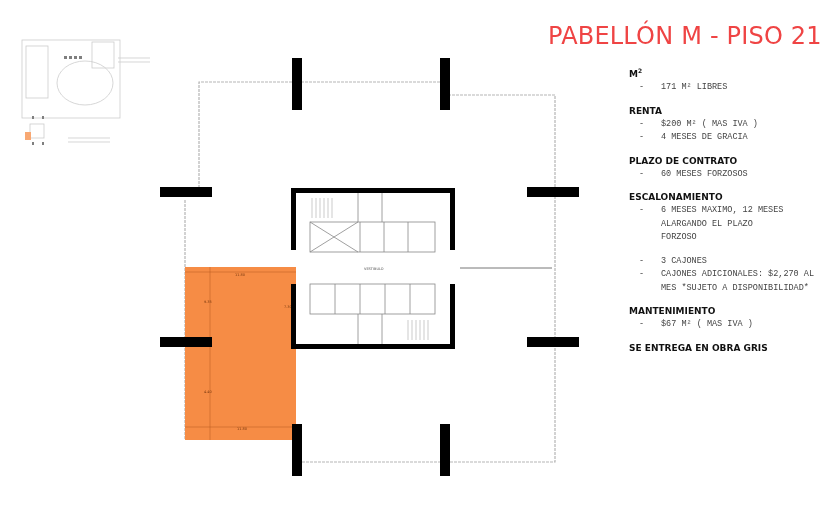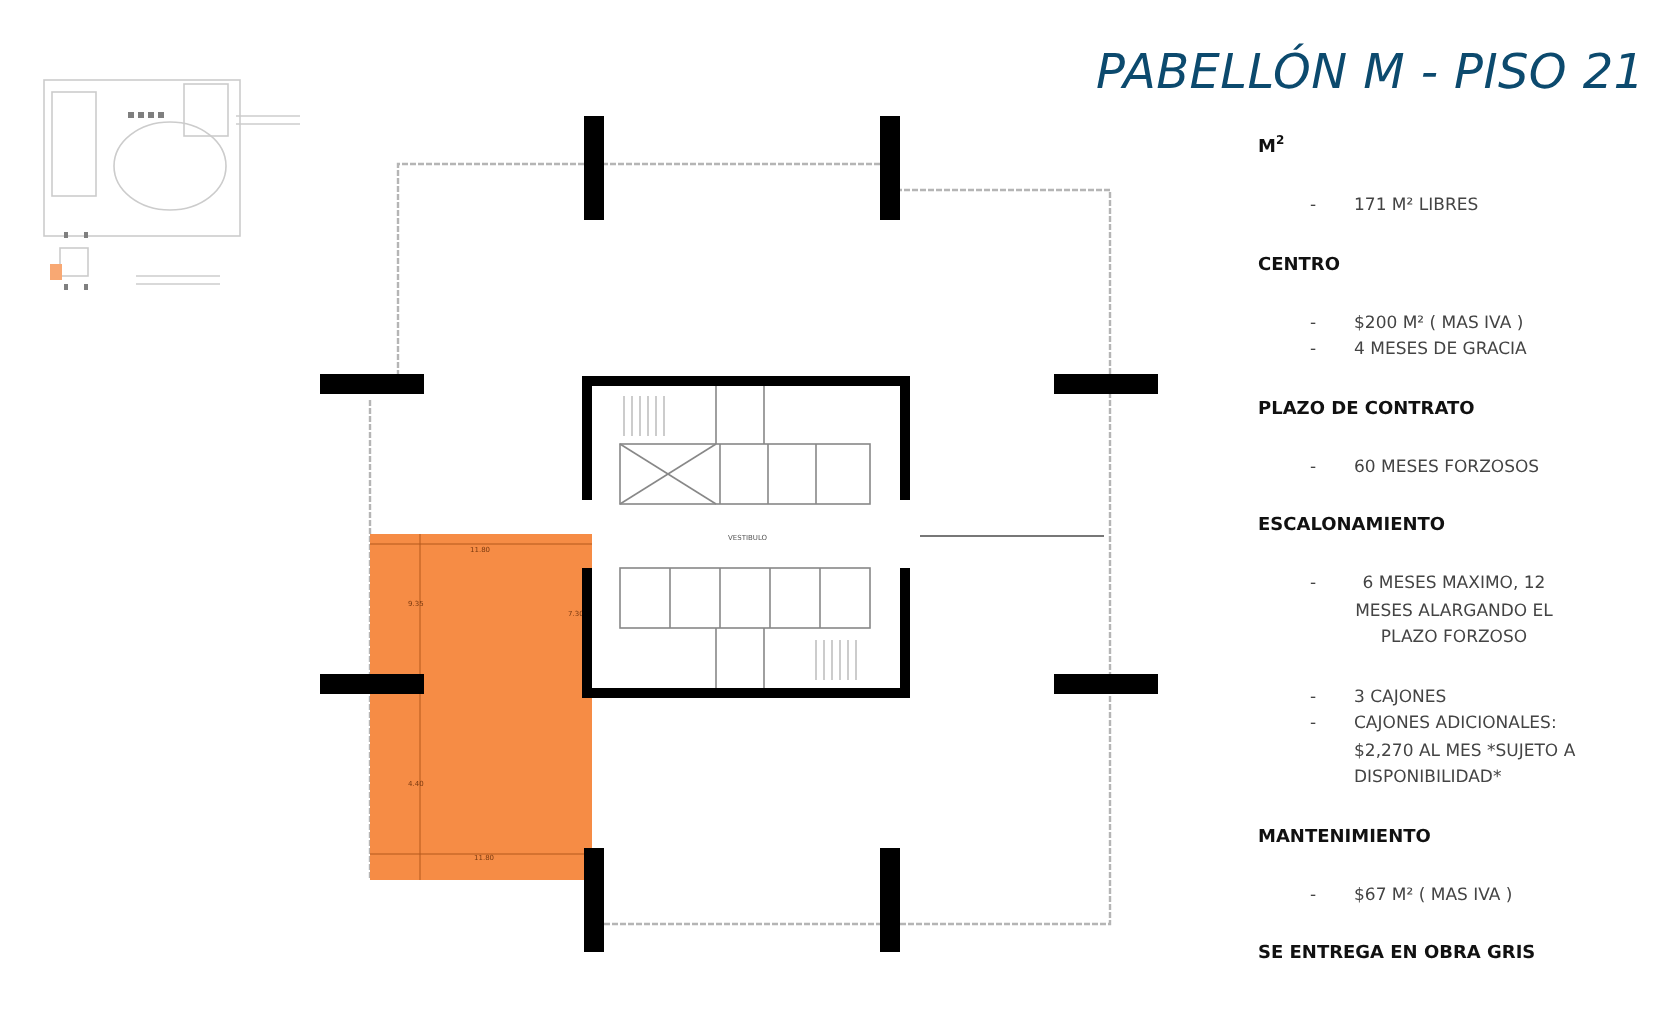--- a/index.html
+++ b/index.html
@@ -1,56 +1,56 @@
 <!DOCTYPE html>
 <html><head>
 <meta charset="utf-8">
 <style>
   html, body { margin:0; padding:0; background:#ffffff; }
   body { width:828px; height:508px; position:relative; overflow:hidden; font-family:"DejaVu Sans", sans-serif; }
-  .title { position:absolute; left:548px; top:22px; font-size:24px; font-weight:normal; color:#0c4a6e; letter-spacing:0.2px; font-family:"DejaVu Sans", sans-serif; white-space:nowrap;font-style:italic; }
+  .title { position:absolute; left:548px; top:22px; font-size:24px; font-weight:normal; color:#ef4444; letter-spacing:0.2px; font-family:"DejaVu Sans", sans-serif; white-space:nowrap; }
   .specs { position:absolute; left:629px; top:68px; width:200px; color:#333; }
   .sec { margin-bottom:10px; }
   .sec-h { font-size:9px; font-weight:bold; color:#111; line-height:13px; }
-  .sec ul { list-style:none; margin:16px; padding:0; }
+  .sec ul { list-style:none; margin:0; padding:0;font-family:Liberation Mono, monospace; }
   .sec li { position:relative; padding-left:32px; font-size:8.5px; line-height:13.5px; color:#444; }
   .sec li::before { content:"-"; position:absolute; left:10px; top:0; }
   sup { font-size:6px; vertical-align:4px; line-height:0; }
   .plan { position:absolute; left:0; top:0; width:620px; height:508px; }
   .minimap { position:absolute; left:0; top:28px; width:160px; height:125px; opacity:0.75; }
 </style>
 </head>
 <body>
 
 <div class="title">PABELLÓN M - PISO 21</div>
 
 <div class="specs">
   <div class="sec">
     <div class="sec-h">M<sup>2</sup></div>
     <ul>
       <li>171 M² LIBRES</li>
     </ul>
   </div>
   <div class="sec">
-    <div class="sec-h">CENTRO</div>
+    <div class="sec-h">RENTA</div>
     <ul>
       <li>$200 M² ( MAS IVA )</li>
       <li>4 MESES DE GRACIA</li>
     </ul>
   </div>
   <div class="sec">
     <div class="sec-h">PLAZO DE CONTRATO</div>
     <ul>
       <li>60 MESES FORZOSOS</li>
     </ul>
   </div>
   <div class="sec">
     <div class="sec-h">ESCALONAMIENTO</div>
     <ul>
-      <li style="padding-right:36px;text-align:center;">6 MESES MAXIMO, 12 MESES ALARGANDO EL PLAZO FORZOSO</li>
+      <li style="padding-right:36px;">6 MESES MAXIMO, 12 MESES ALARGANDO EL PLAZO FORZOSO</li>
     </ul>
   </div>
   <div class="sec">
     <ul>
       <li>3 CAJONES</li>
       <li style="padding-right:6px;">CAJONES ADICIONALES: $2,270 AL MES *SUJETO A DISPONIBILIDAD*</li>
     </ul>
   </div>
   <div class="sec">
     <div class="sec-h">MANTENIMIENTO</div>

